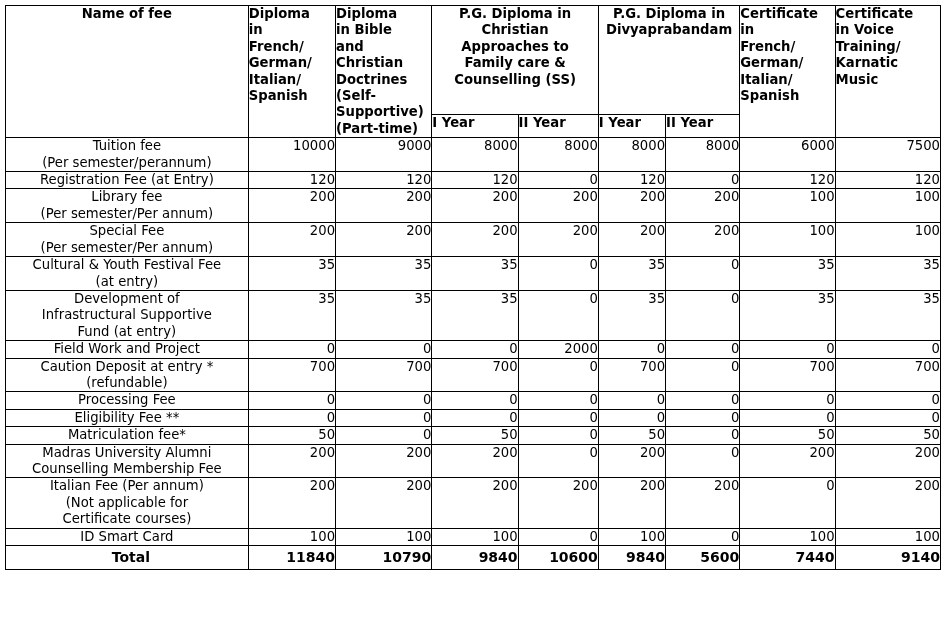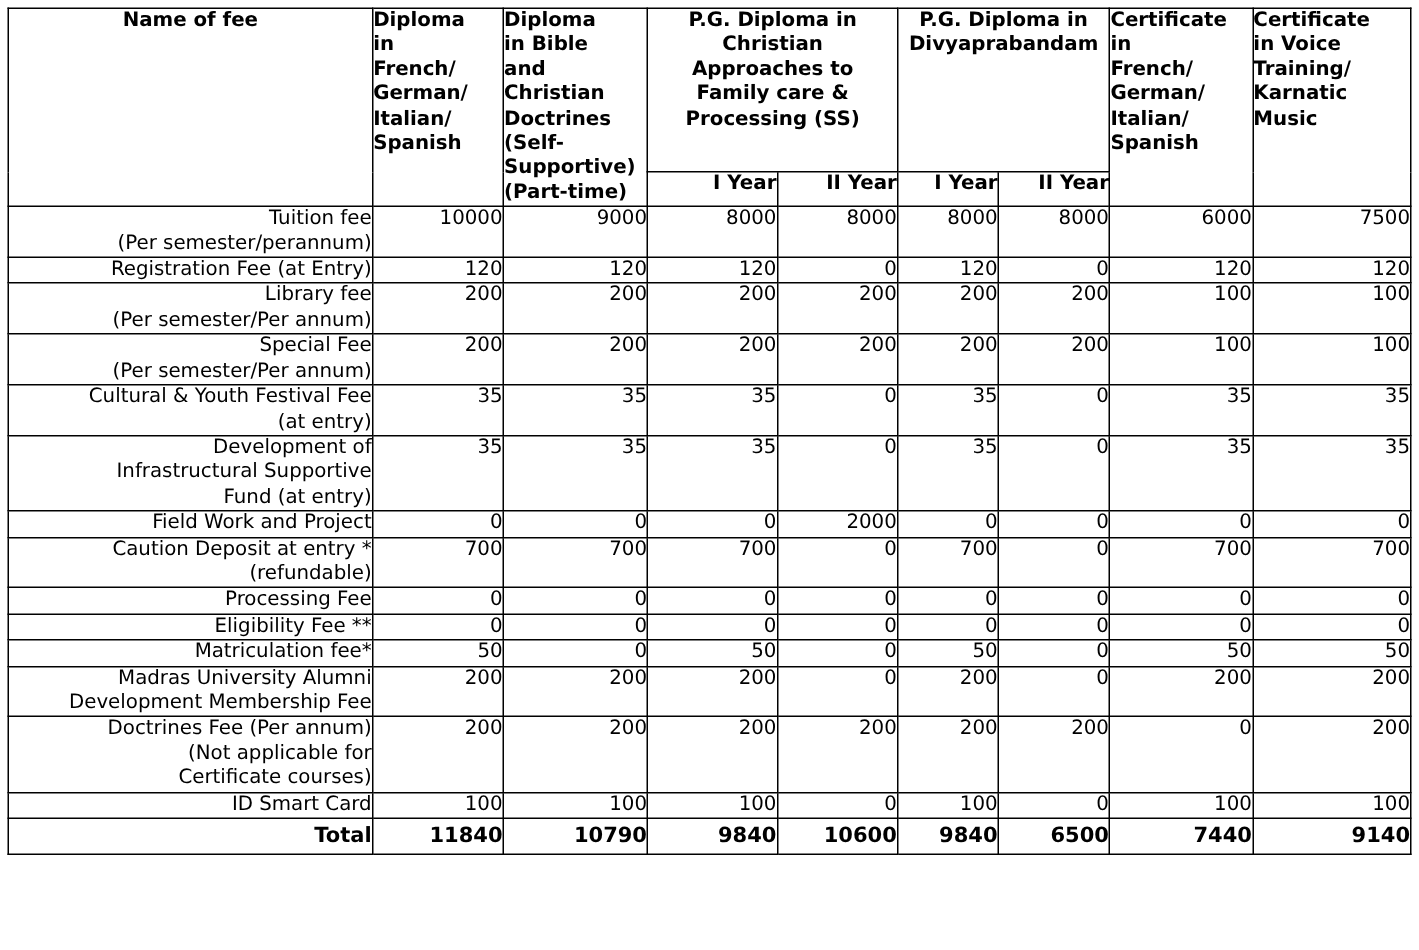--- a/index.html
+++ b/index.html
@@ -61,30 +61,30 @@
     text-align: left;
     vertical-align: top;
     padding: 6px 4px 2px 7px;
   }
   th.hdr-group {
     text-align: center;
     vertical-align: top;
     padding: 6px 4px 2px 7px;
   }
   th.hdr-sub {
-    text-align: right;
+    text-align: left;
     vertical-align: top;
     padding: 2px 4px 2px 4px;
     font-size: 13px;
     margin-top: 29px;
   }
 
   
   td.fee-label {
-    text-align: right;
+    text-align: center;
     padding: 2px 4px 3px 6px;
     font-size: 13.4px;
     line-height: 16.6px;
     vertical-align: top;
   }
   td.num {
     text-align: right;
     padding: 2px 7px 3px 4px;
     font-size: 13.4px;
     line-height: 16.6px;
@@ -136,21 +136,21 @@
           <div>Doctrines</div>
           <div>(Self-</div>
           <div>Supportive)</div>
           <div>(Part-time)</div>
         </th>
         <th class="hdr-group" colspan="2">
           <div>P.G. Diploma in</div>
           <div>Christian</div>
           <div>Approaches to</div>
           <div>Family care &amp;</div>
-          <div>Processing (SS)</div>
+          <div>Counselling (SS)</div>
         </th>
         <th class="hdr-group" colspan="2">
           <div>P.G. Diploma in</div>
           <div>Divyaprabandam</div>
         </th>
         <th class="hdr-col" rowspan="2">
           <div>Certificate</div>
           <div>in</div>
           <div>French/</div>
           <div>German/</div>
@@ -319,34 +319,34 @@
           <td class="num">50</td>
           <td class="num">0</td>
           <td class="num">50</td>
           <td class="num">0</td>
           <td class="num">50</td>
           <td class="num">50</td>
         </tr>
         <tr>
           <td class="fee-label">
             <div>Madras University Alumni</div>
-            <div>Development Membership Fee</div>
-          </td>
-          <td class="num">200</td>
-          <td class="num">200</td>
-          <td class="num">200</td>
-          <td class="num">0</td>
-          <td class="num">200</td>
-          <td class="num">0</td>
-          <td class="num">200</td>
-          <td class="num">200</td>
-        </tr>
-        <tr>
-          <td class="fee-label">
-            <div>Doctrines Fee (Per annum)</div>
+            <div>Counselling Membership Fee</div>
+          </td>
+          <td class="num">200</td>
+          <td class="num">200</td>
+          <td class="num">200</td>
+          <td class="num">0</td>
+          <td class="num">200</td>
+          <td class="num">0</td>
+          <td class="num">200</td>
+          <td class="num">200</td>
+        </tr>
+        <tr>
+          <td class="fee-label">
+            <div>Italian Fee (Per annum)</div>
             <div>(Not applicable for</div>
             <div>Certificate courses)</div>
           </td>
           <td class="num">200</td>
           <td class="num">200</td>
           <td class="num">200</td>
           <td class="num">200</td>
           <td class="num">200</td>
           <td class="num">200</td>
           <td class="num">0</td>
@@ -365,19 +365,19 @@
           <td class="num">100</td>
           <td class="num">100</td>
         </tr>
         <tr class="total-row">
           <td class="fee-label">Total</td>
           <td class="num">11840</td>
           <td class="num">10790</td>
           <td class="num">9840</td>
           <td class="num">10600</td>
           <td class="num">9840</td>
-          <td class="num">6500</td>
+          <td class="num">5600</td>
           <td class="num">7440</td>
           <td class="num">9140</td>
         </tr>
       </tbody>
   </table>
 </div>
 
 </body></html>

